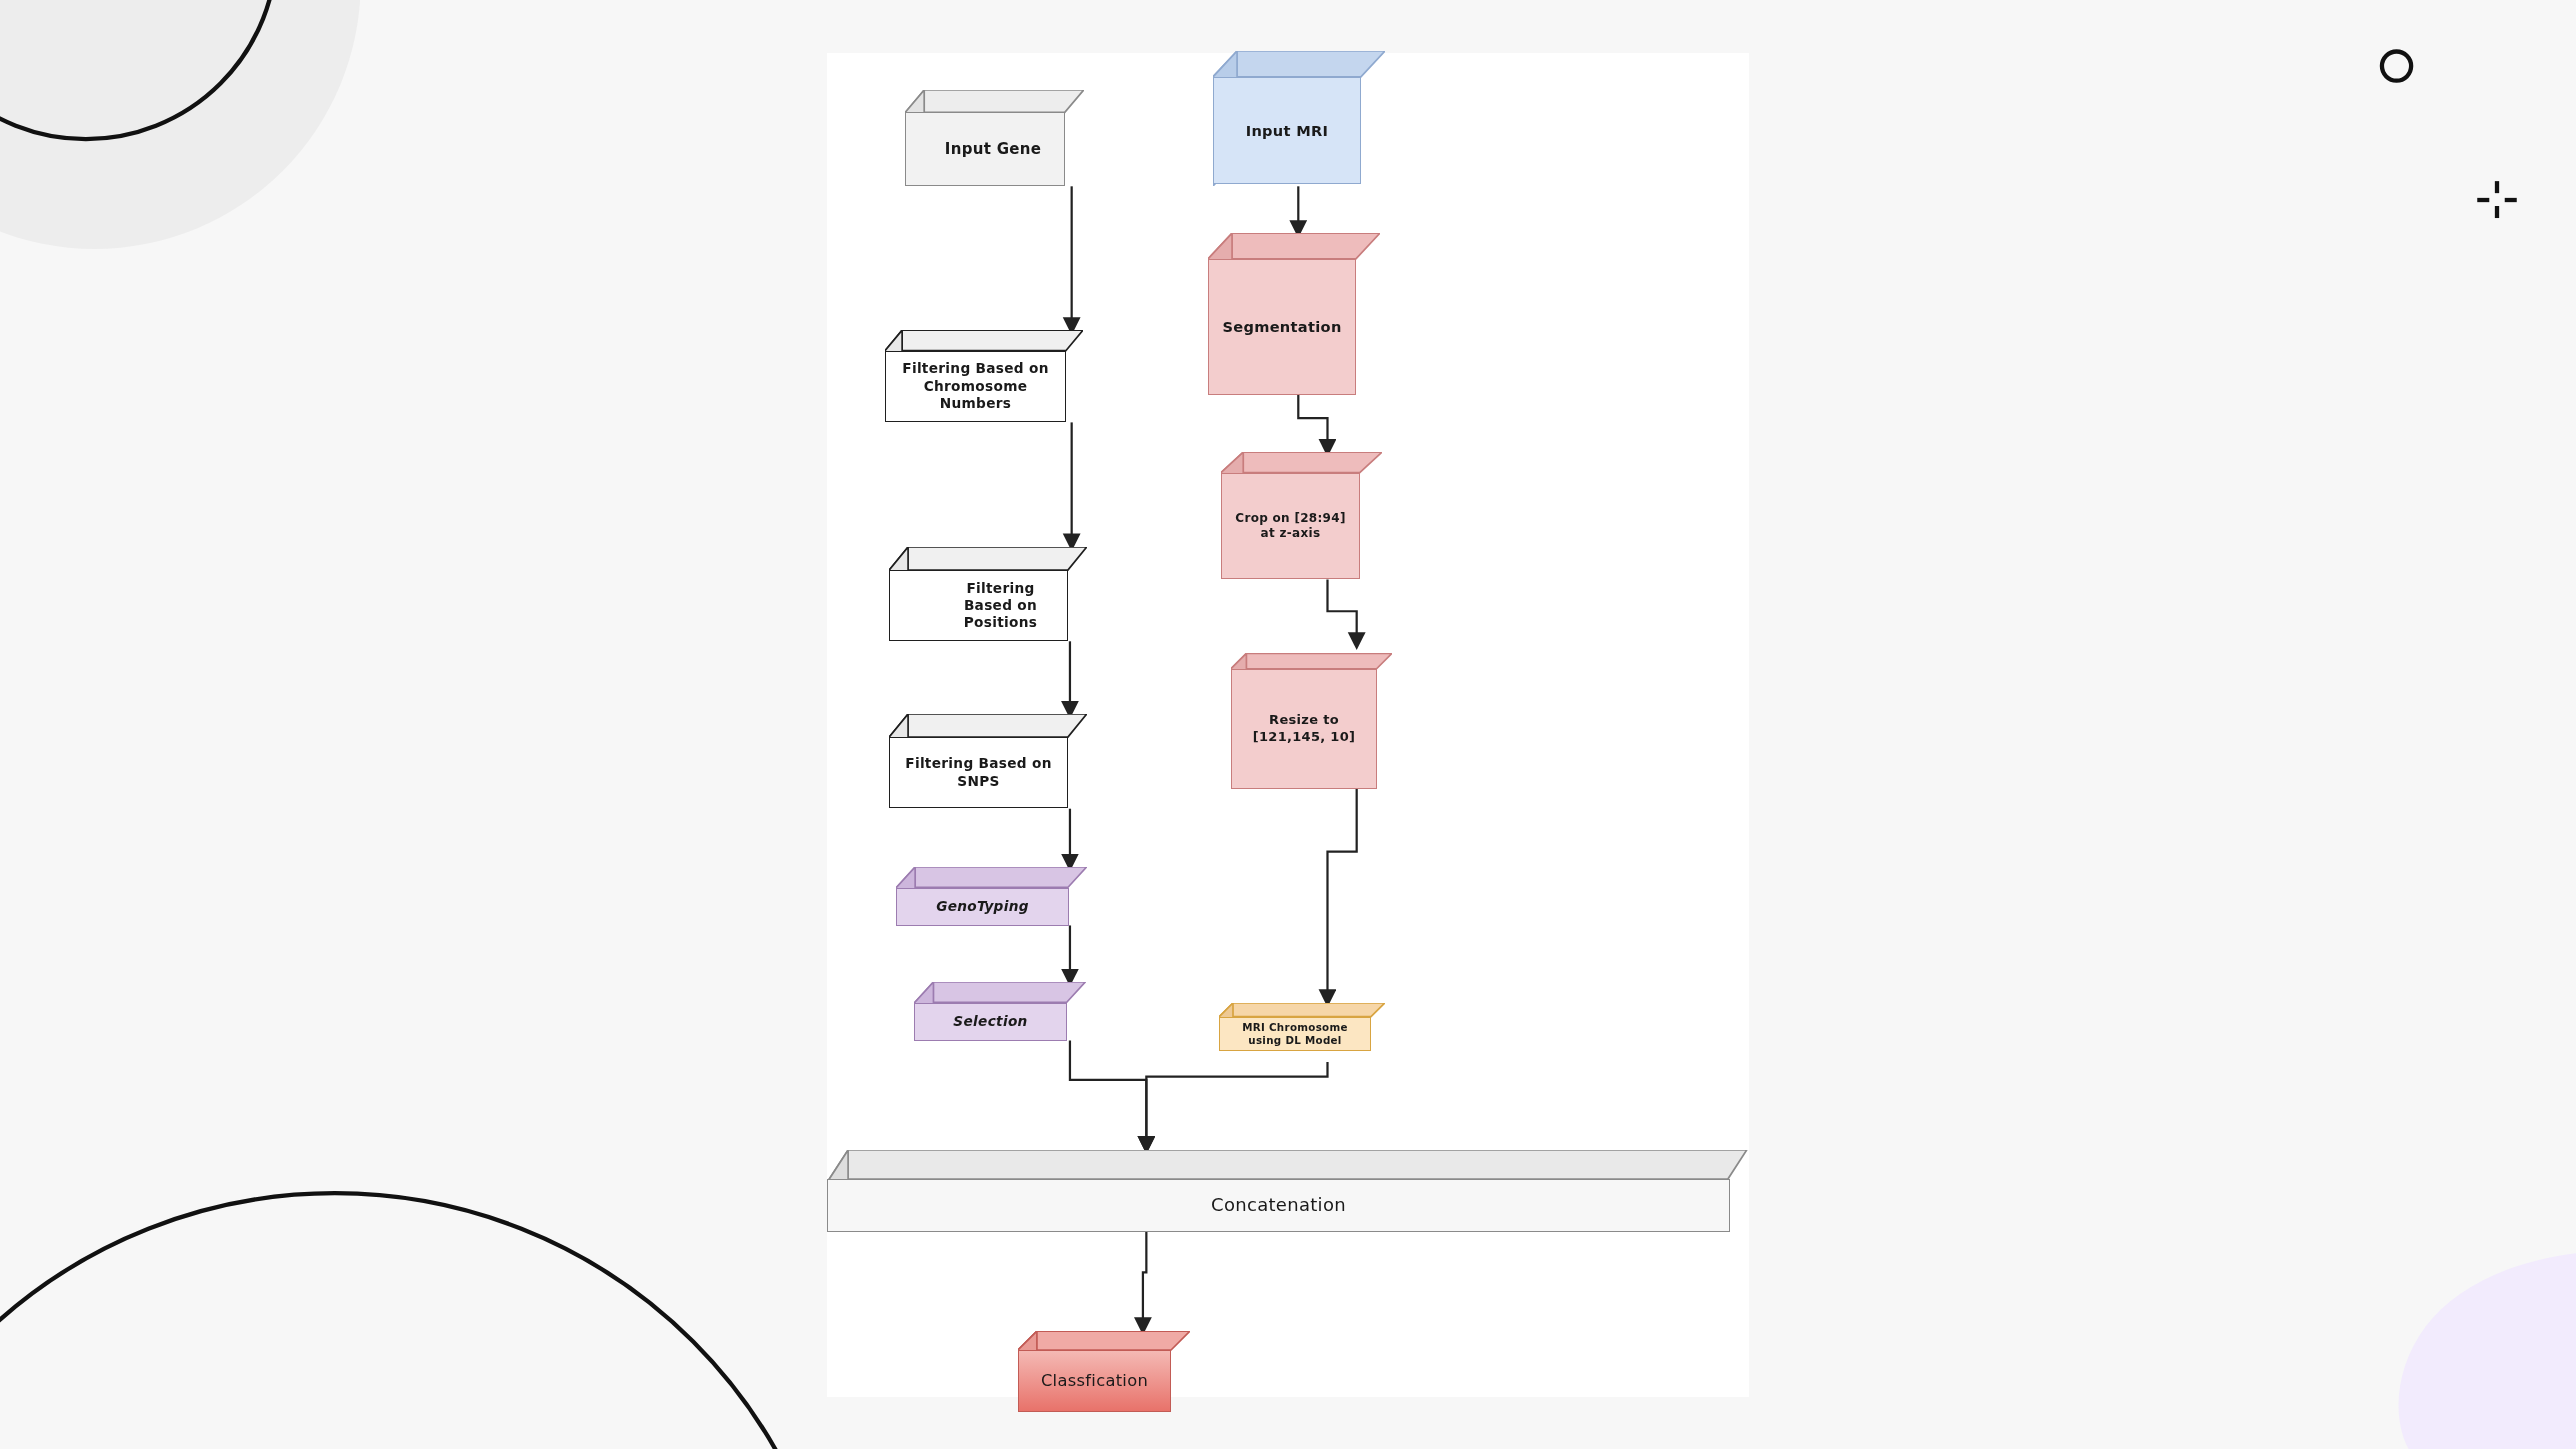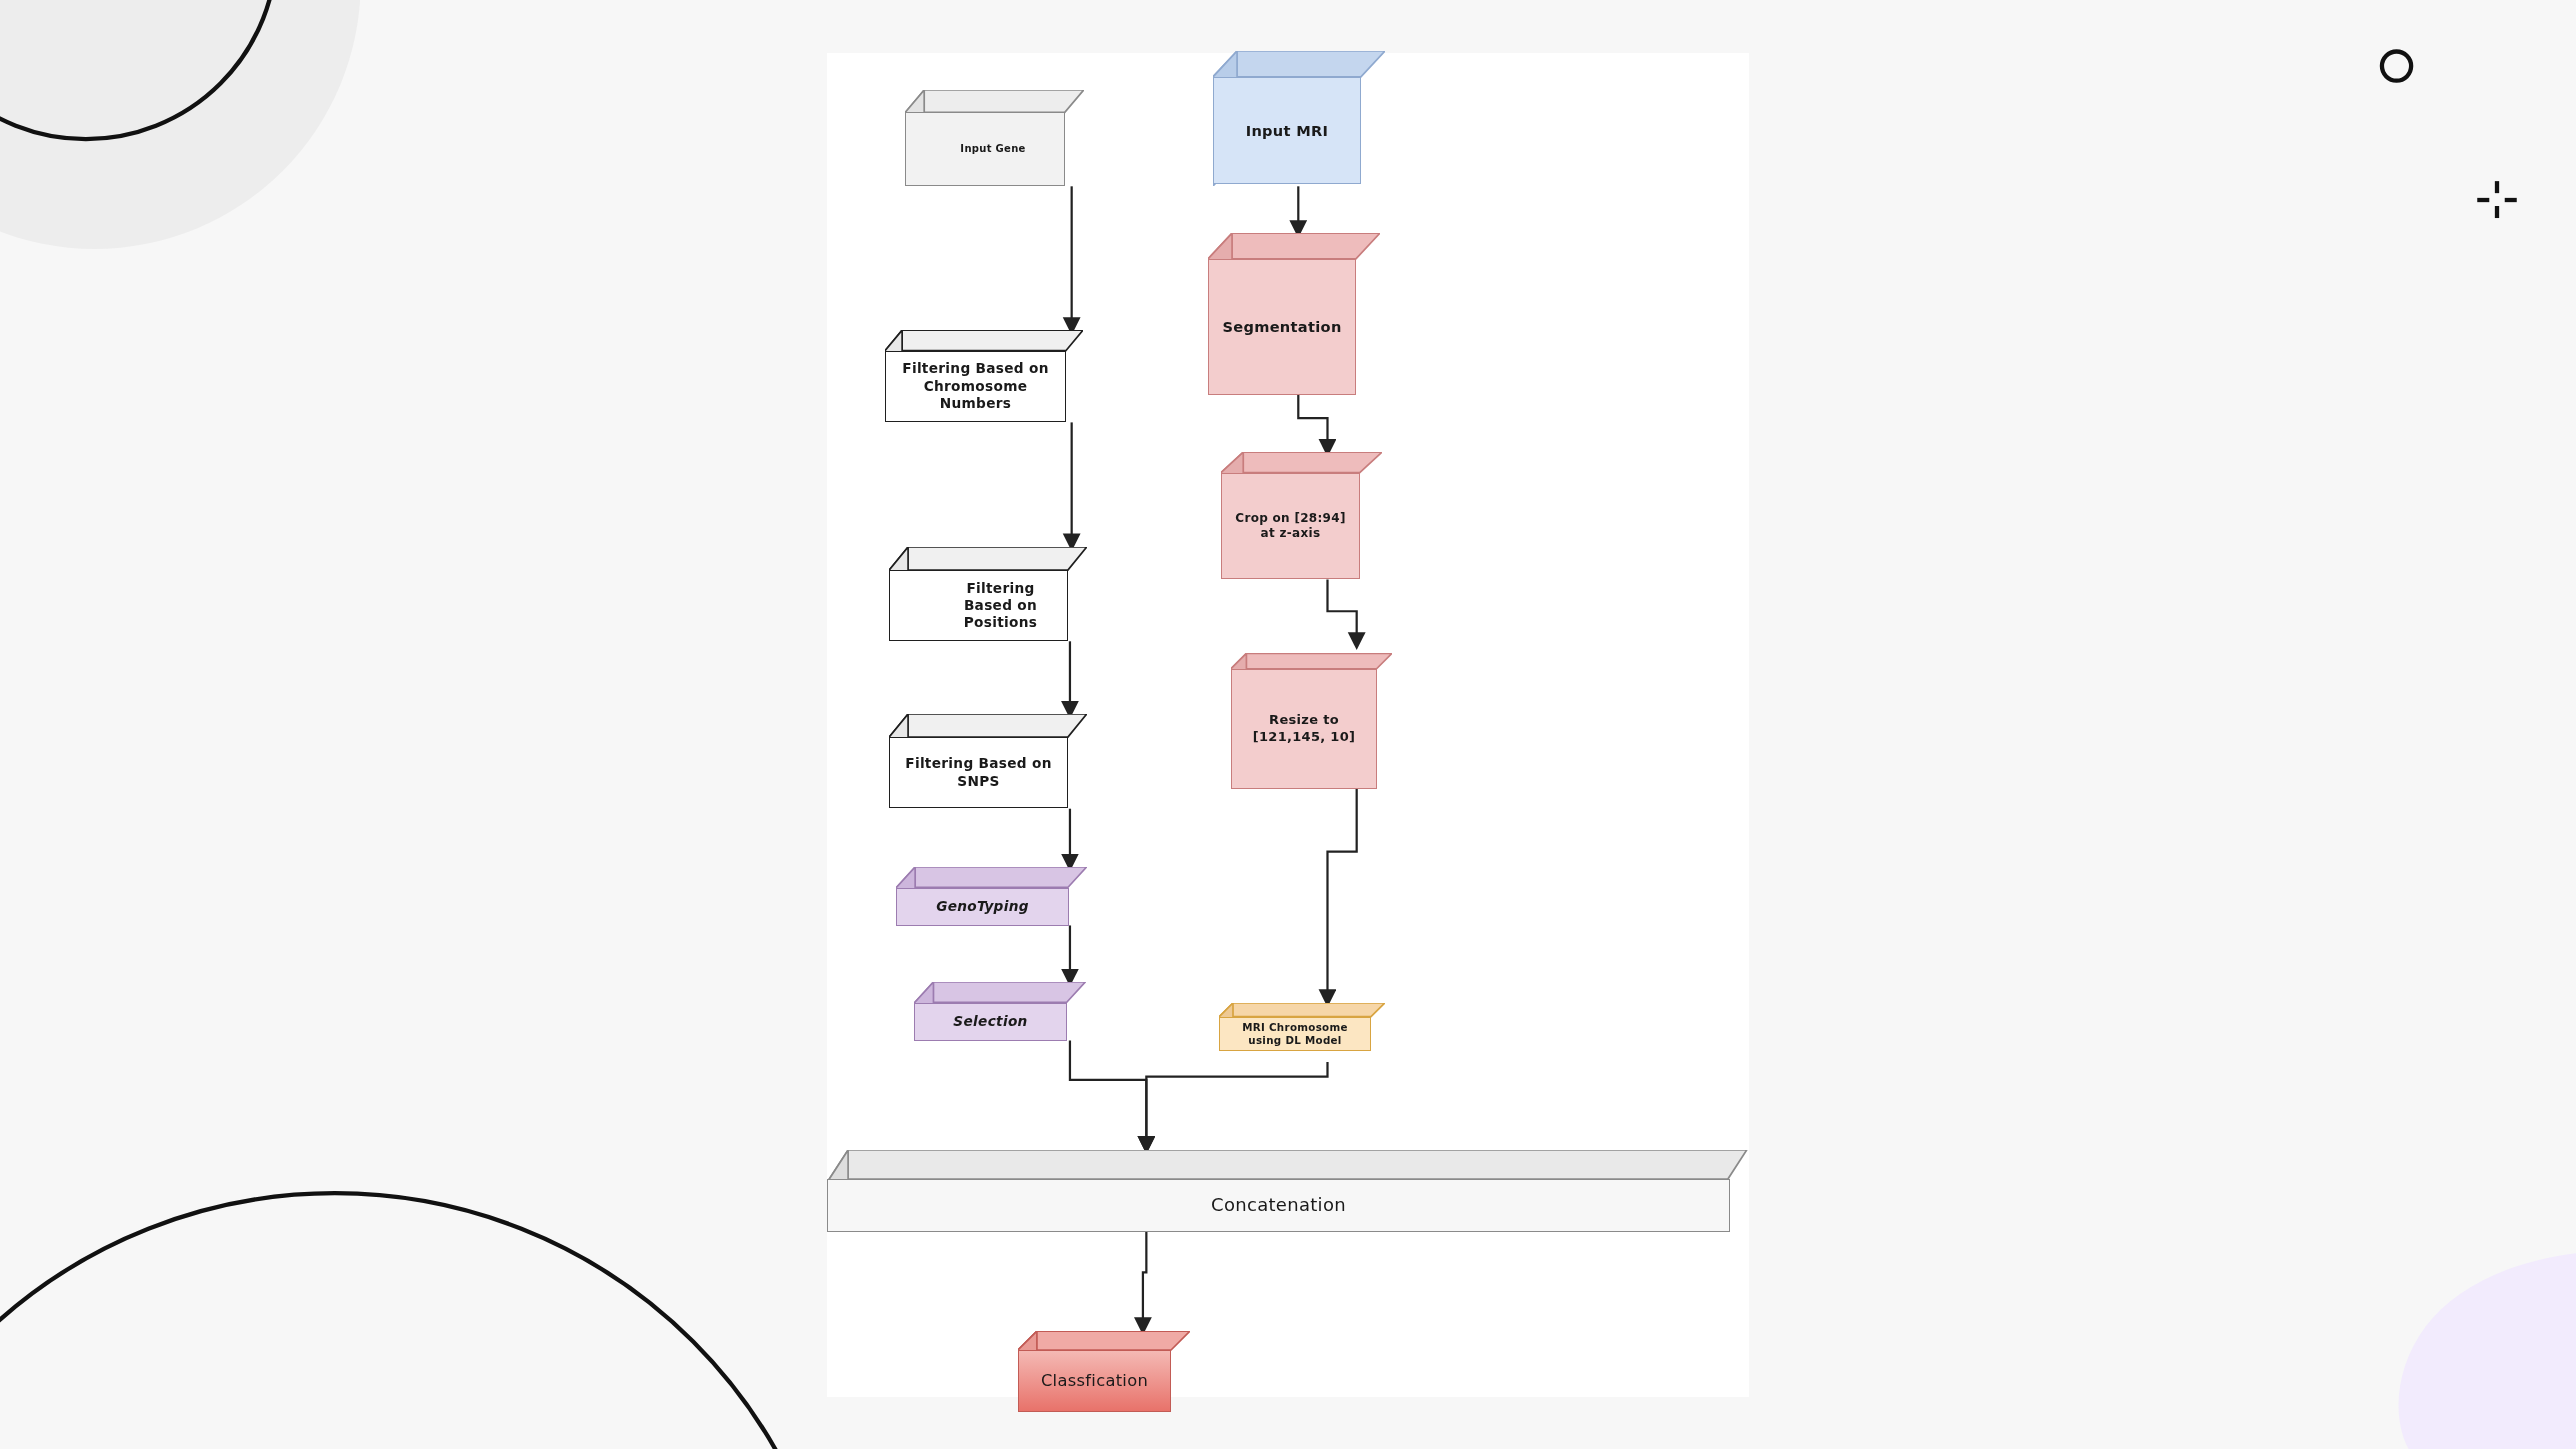--- a/index.html
+++ b/index.html
@@ -125,21 +125,21 @@
   </svg>
 
   <div class="node c-gray" style="left:78px; top:37px; width:179px; height:96px;">
     <svg class="top" width="179" height="96" viewBox="0 0 208 112">
       <polygon points="0,26 22,0 208,0 186,26" fill="#ededed" stroke="#8a8a8a" stroke-width="2"></polygon>
       <polygon points="0,26 0,112 -0,112 0,26" fill="#e3e3e3" stroke="#8a8a8a" stroke-width="2"></polygon>
     </svg>
     <svg class="side" width="179" height="96" viewBox="0 0 208 112">
       <polygon points="0,26 22,0 22,86 0,112" fill="#e3e3e3" stroke="#8a8a8a" stroke-width="2"></polygon>
     </svg>
-    <div class="face" style="top:22px; width:160px; height:74px; font-size:10px;padding-left:16px;">
+    <div class="face" style="top:22px; width:160px; height:74px; font-size:15px;padding-left:16px;">
       <span class="label">Input Gene</span>
     </div>
   </div>
 
   <div class="node c-white" style="left:58px; top:277px; width:198px; height:92px;">
     <svg class="top" width="198" height="92" viewBox="0 0 231 107">
       <polygon points="0,24 20,0 231,0 211,24" fill="#f0f0f0" stroke="#1f1f1f" stroke-width="2"></polygon>
     </svg>
     <svg class="side" width="198" height="92" viewBox="0 0 231 107">
       <polygon points="0,24 20,0 20,83 0,107" fill="#e8e8e8" stroke="#1f1f1f" stroke-width="2"></polygon>

